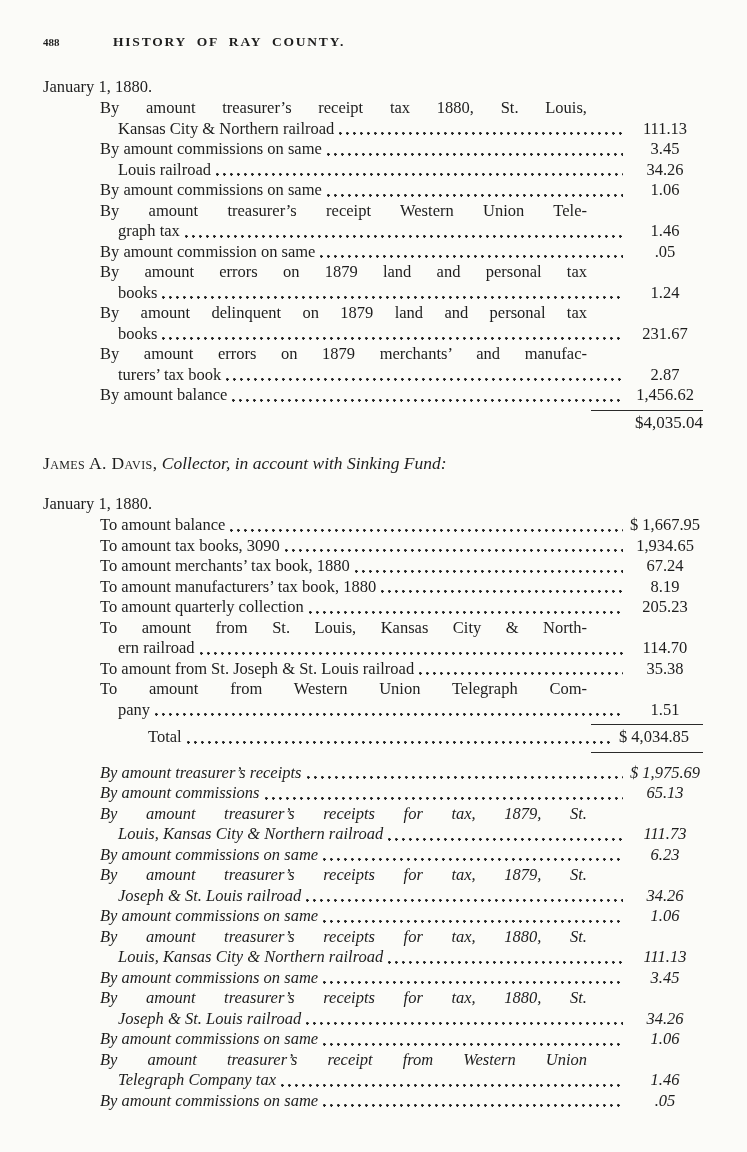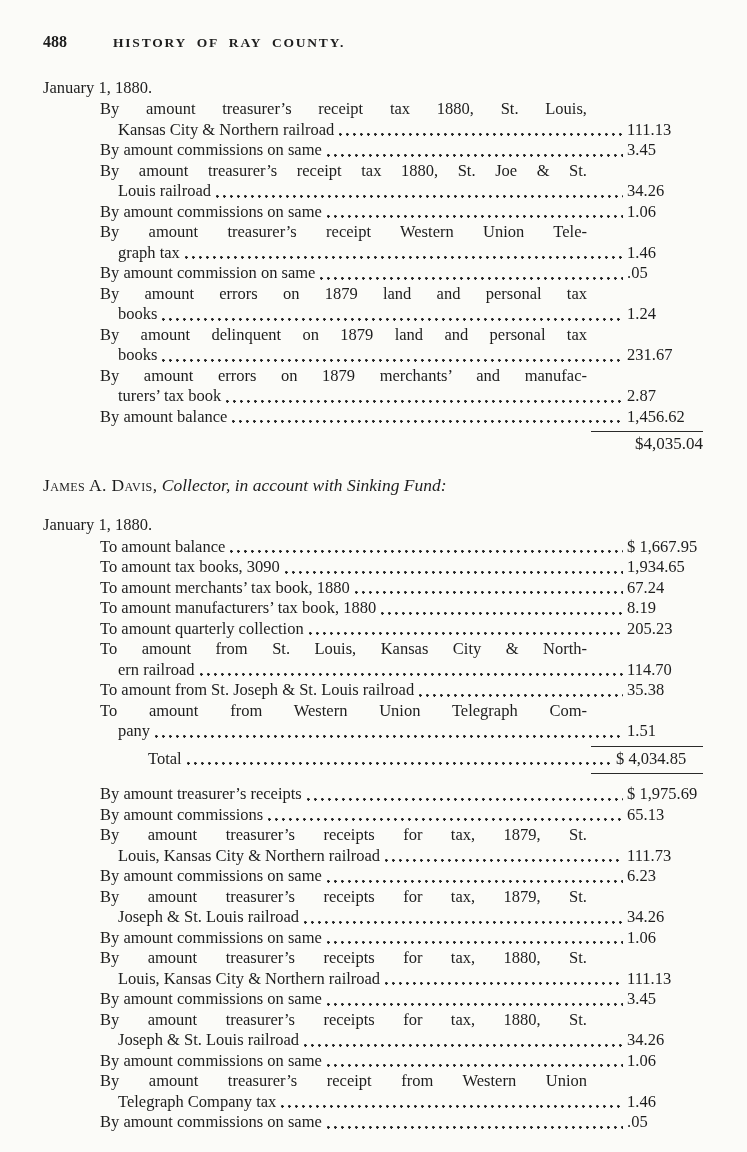--- a/index.html
+++ b/index.html
@@ -13,21 +13,21 @@
     overflow: hidden;
   }
   .page { padding: 32px 44px 20px 43px; }
 
   .page-header {
     display: grid;
     grid-template-columns: 70px 1fr 70px;
     align-items: baseline;
     margin-bottom: 24px;
   }
-  .page-number { font-size: 16px; font-weight: 600; }
+  .page-number { font-size: 11px; font-weight: 600; }
   .running-title {
     text-align: left;
     font-weight: 700;
     font-size: 13.5px;
     letter-spacing: 1.8px;
     word-spacing: 5px;
   }
 
   .date-line { margin-bottom: 1px; }
 
@@ -43,39 +43,39 @@
   .lbl { white-space: nowrap; }
   .leader {
     flex: 1 1 14px;
     min-width: 14px;
     height: 3px;
     margin: 0 4px 4px 5px;
     background-image: radial-gradient(circle at 1.4px 1.4px, #242424 1.15px, transparent 1.5px);
     background-size: 7px 3px;
     background-repeat: repeat-x;
   }
-  .amt { flex: 0 0 auto; min-width: 76px; text-align: left; white-space: nowrap; }
+  .amt { flex: 0 0 auto; min-width: 76px; text-align: center; white-space: nowrap; }
 
   .amount-rule {
     width: 112px;
     border-top: 1.3px solid #2a2a2a;
     margin: 4px 0 2px auto;
   }
   .section-total {
     text-align: right;
     font-size: 17px;
     margin: 2px 0 20px 0;
   }
 
   .account-heading { font-size: 17.5px; margin: 0 0 20px 0; }
   .heading-name { font-variant: small-caps; letter-spacing: 0.4px; }
   .heading-rest { font-style: italic; }
 
   .total-line { padding-left: 105px; margin: 2px 11px 0 0; }
-  .by-block { margin-top: 10px; }
+  .by-block { margin-top: 10px; font-style: italic; }
 </style>
 </head>
 <body>
 
 <div class="page">
 
   <div class="page-header">
     <span class="page-number">488</span>
     <span class="running-title">HISTORY OF RAY COUNTY.</span>
     <span class="header-spacer"></span>
@@ -96,21 +96,20 @@
         </div>
         <div class="entry">
 
           <div class="lastline">
             <span class="lbl">By amount commissions on same</span>
             <span class="leader"></span>
             <span class="amt">3.45</span>
           </div>
         </div>
         <div class="entry cont">
-          <div class="line1">By amount treasurer’s receipt tax 1880, St. Joe &amp; St.</div>
           <div class="lastline">
             <span class="lbl">Louis railroad</span>
             <span class="leader"></span>
             <span class="amt">34.26</span>
           </div>
         </div>
         <div class="entry">
 
           <div class="lastline">
             <span class="lbl">By amount commissions on same</span>

